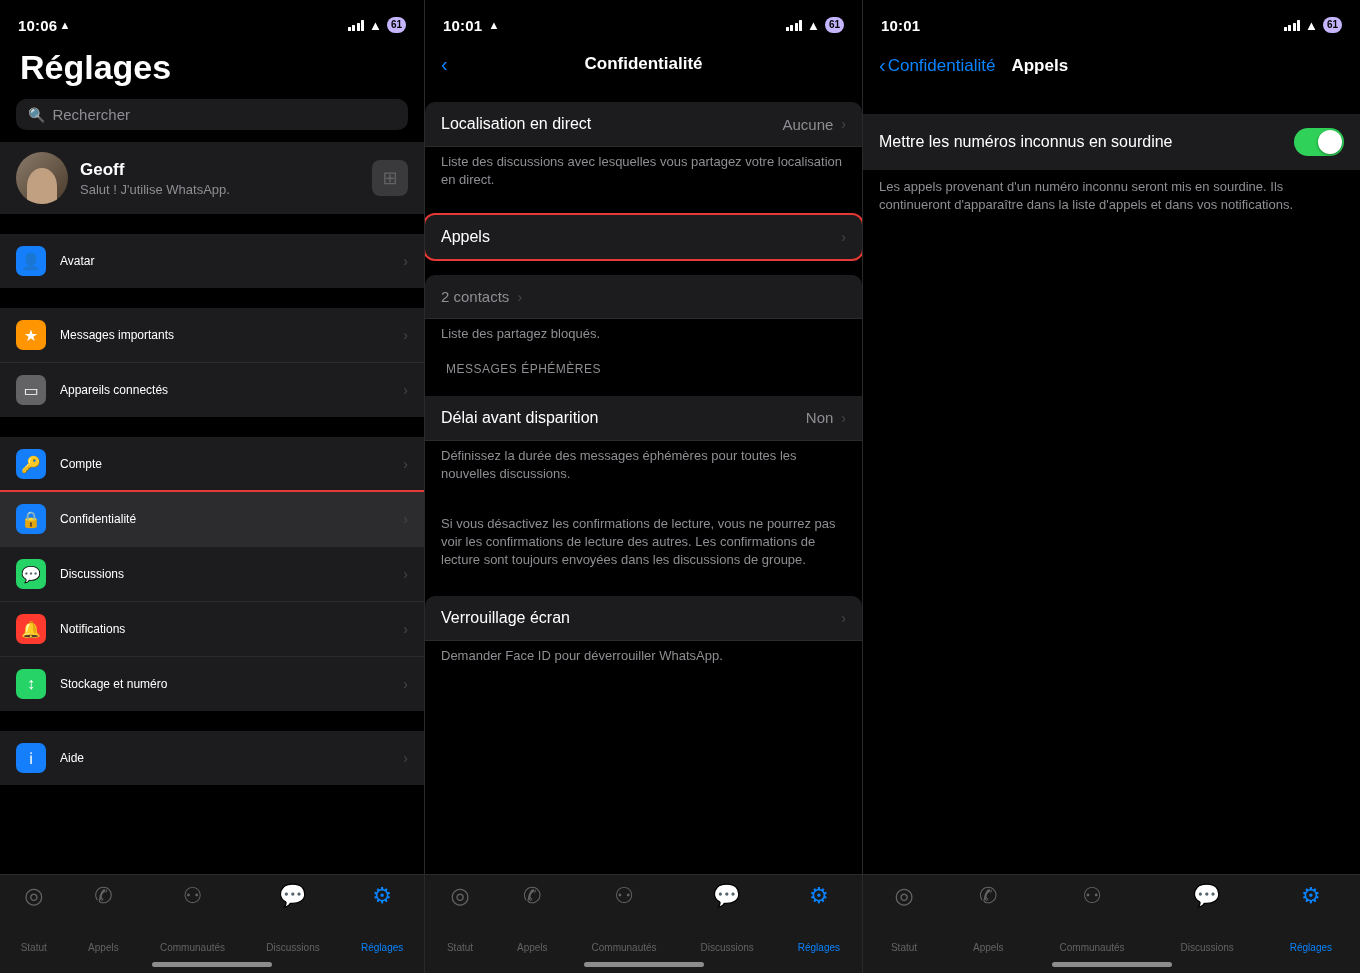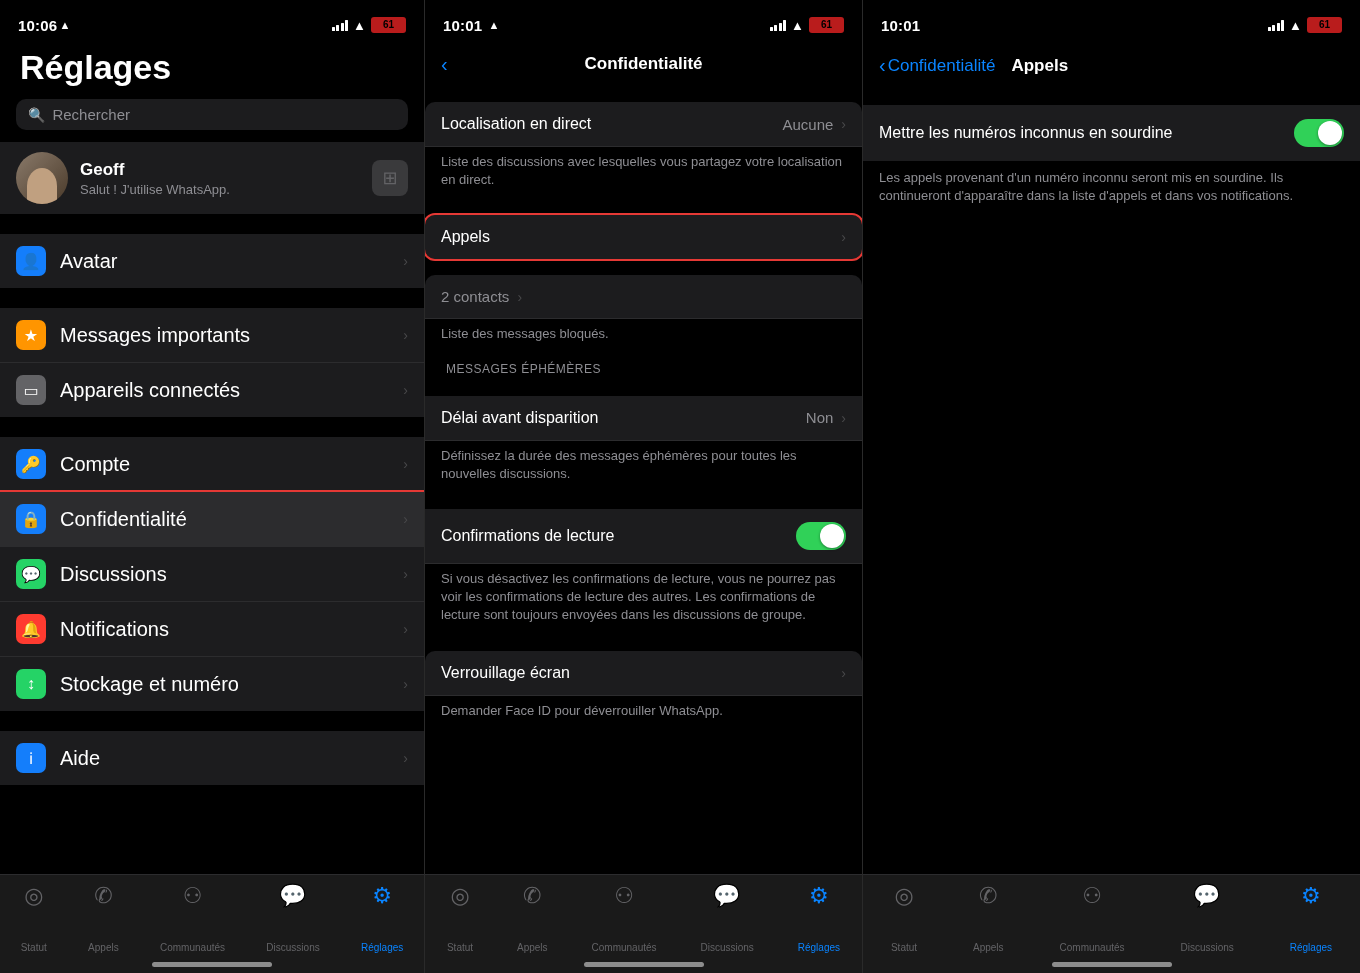--- a/index.html
+++ b/index.html
@@ -64,26 +64,26 @@
     .signal-bar {
       width: 3px;
       background: #fff;
       border-radius: 0.5px;
     }
     .wifi-icon {
       font-size: 13px;
       color: #fff;
     }
     .battery-badge {
-      background: #b91c1c;
+      background: #c4b5fd;
       color: #000;
       font-size: 10px;
       font-weight: 700;
-      padding: 1px 12px;
-      border-radius: 3px;
+      padding: 1px 4px;
+      border-radius: 8px;
       line-height: 14px;
     }
 
     
     .page-title {
       padding: 4px 20px 12px;
       font-size: 34px;
       font-weight: 700;
       color: #fff;
     }
@@ -185,21 +185,21 @@
       border-radius: 7px;
       display: flex;
       align-items: center;
       justify-content: center;
       flex-shrink: 0;
       font-size: 16px;
       color: #fff;
     }
     .row-label {
       flex: 1;
-      font-size: 20px;
+      font-size: 12px;
       color: #fff;
     }
     .row-chevron {
       color: #48484a;
       font-size: 14px;
     }
     .row-selected {
       background: #2c2c2e;
       outline: 2px solid #e53935;
     }
@@ -348,21 +348,21 @@
       gap: 2px;
       margin-right: 8px;
     }
     .right-title {
       font-size: 17px;
       font-weight: 600;
       color: #fff;
     }
 
     .setting-block {
-      margin: 16px 0 0;
+      margin: 25px 0 0;
     }
     .setting-main-row {
       background: #1c1c1e;
       display: flex;
       align-items: center;
       padding: 14px 16px;
     }
     .setting-main-label {
       flex: 1;
       font-size: 16px;
@@ -557,42 +557,34 @@
         <span class="list-item-label">Appels</span>
         <span class="list-item-chevron">›</span>
       </div>
     </div>
 
     <div class="list-section">
       <div class="list-item" style="border-radius:10px 10px 0 0">
         <span class="list-item-value">2 contacts</span>
         <span class="list-item-chevron">›</span>
       </div>
-      <div class="item-description">Liste des messages bloqués.</div>
+      <div class="item-description">Liste des partagez bloqués.</div>
     </div>
 
     <div class="section-label">MESSAGES ÉPHÉMÈRES</div>
     <div class="list-section">
       <div class="list-item">
         <span class="list-item-label">Délai avant disparition</span>
         <span class="list-item-value">Non</span>
         <span class="list-item-chevron">›</span>
       </div>
       <div class="item-description">Définissez la durée des messages éphémères pour toutes les nouvelles discussions.</div>
     </div>
 
     <div class="list-section">
-      <div class="list-item">
-        <span class="list-item-label">Confirmations de lecture</span>
-        <div class="list-item-toggle">
-          <div class="toggle-track">
-            <div class="toggle-thumb"></div>
-          </div>
-        </div>
-      </div>
       <div class="item-description">Si vous désactivez les confirmations de lecture, vous ne pourrez pas voir les confirmations de lecture des autres. Les confirmations de lecture sont toujours envoyées dans les discussions de groupe.</div>
     </div>
 
     <div class="list-section">
       <div class="list-item" style="border-radius:10px 10px 0 0">
         <span class="list-item-label">Verrouillage écran</span>
         <span class="list-item-chevron">›</span>
       </div>
       <div class="item-description">Demander Face ID pour déverrouiller WhatsApp.</div>
     </div>

